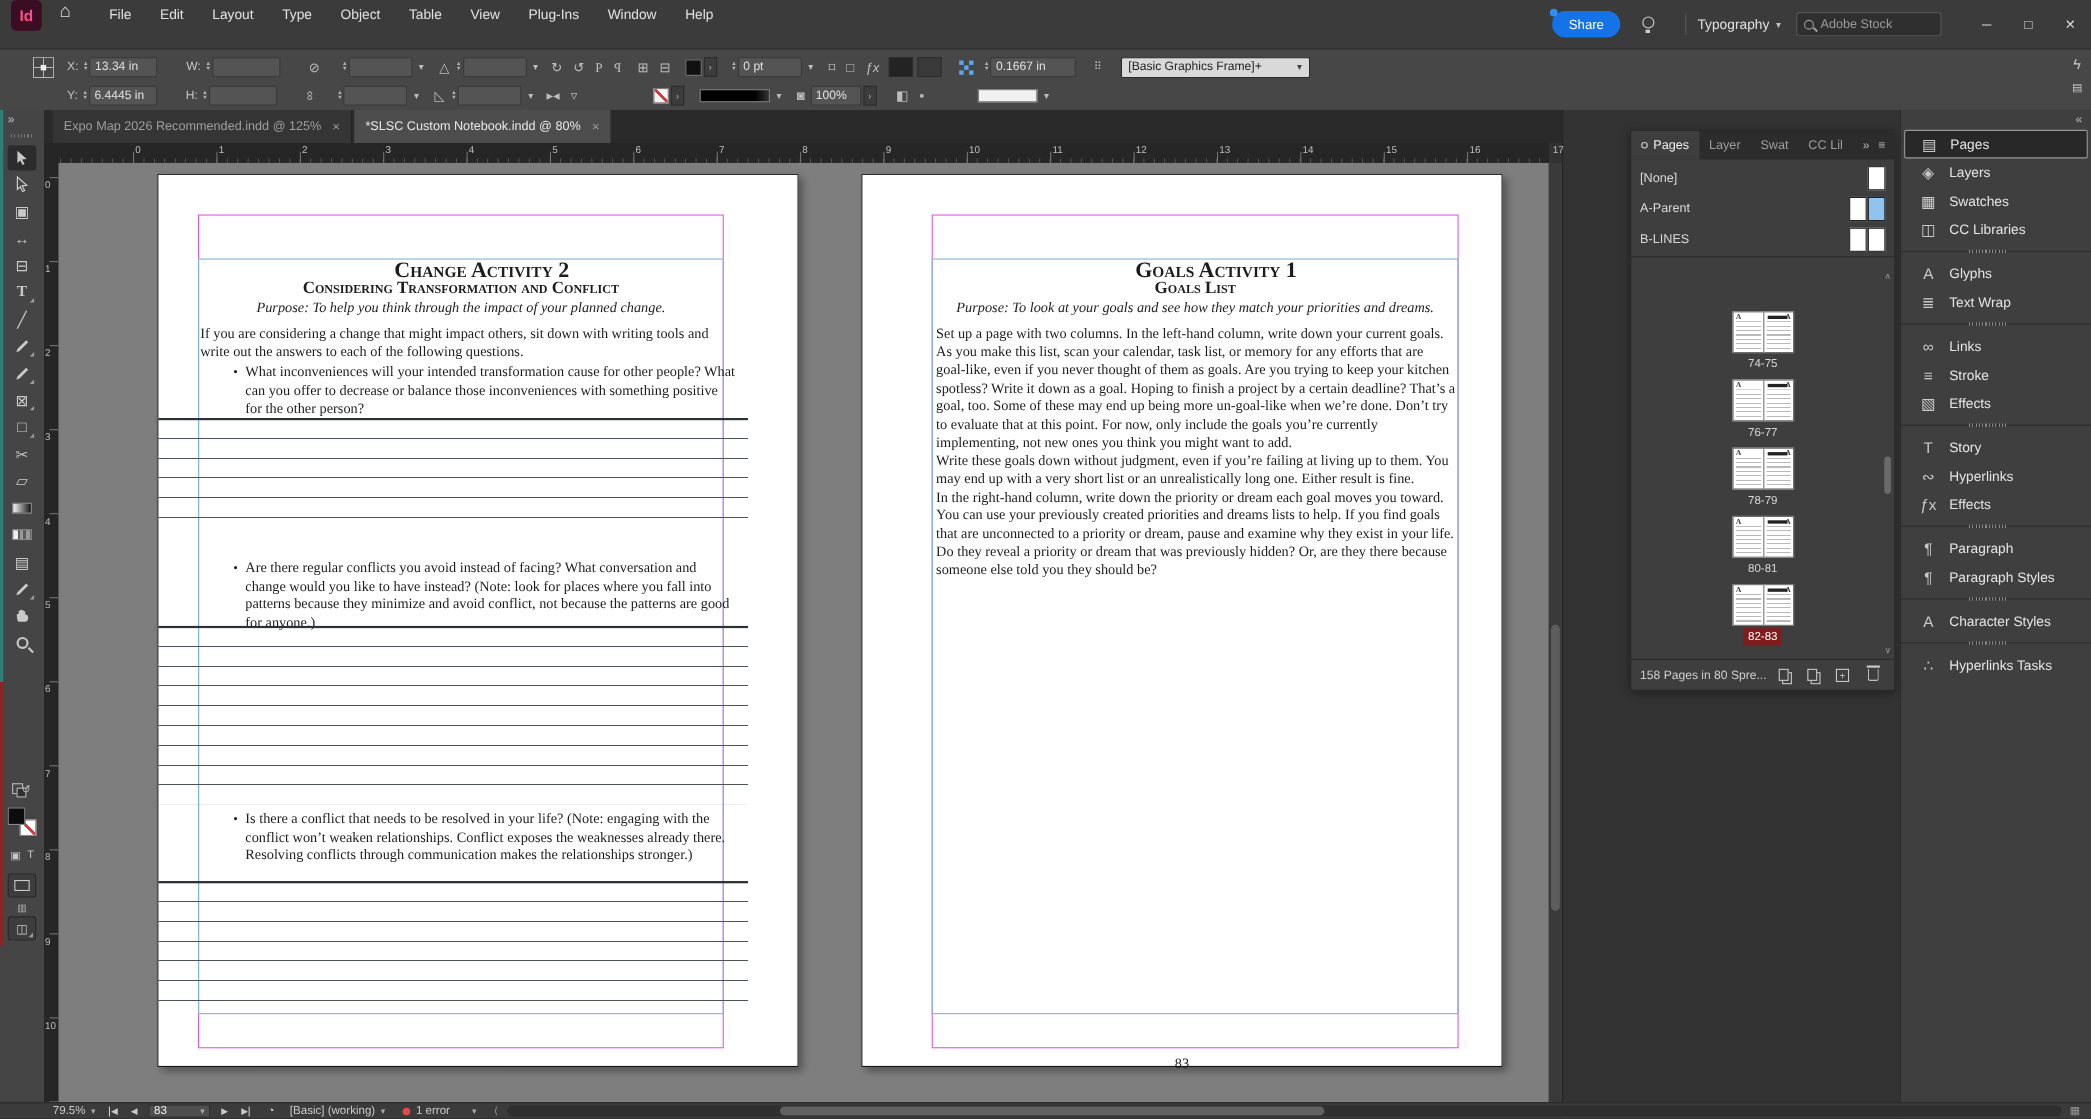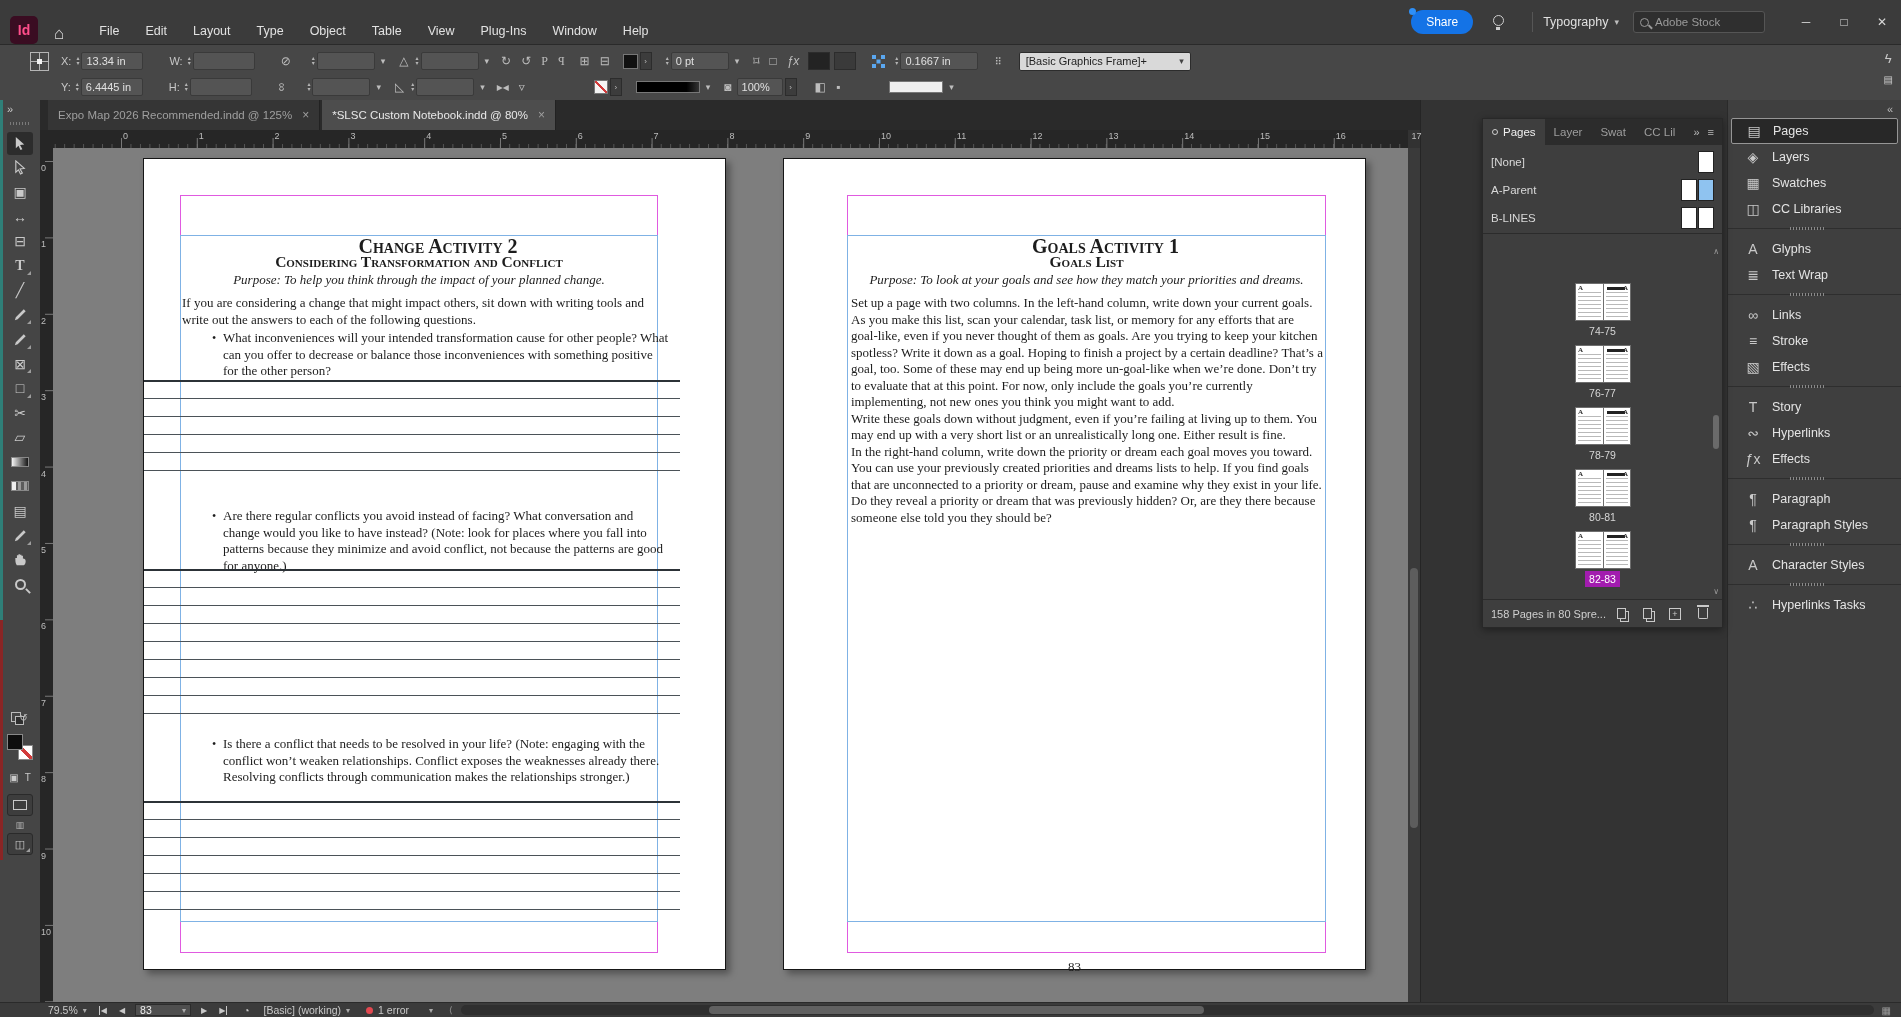--- a/index.html
+++ b/index.html
@@ -1,21 +1,21 @@
 <!DOCTYPE html>
 <html><head>
 <meta charset="utf-8">
 <style>
   html,body{margin:0;padding:0;background:#1e1e1e;}
   .stage{position:relative;width:1901px;height:1017px;overflow:hidden;background:#323232;
          font-family:"Liberation Sans",sans-serif;color:#d6d6d6;-webkit-font-smoothing:antialiased;}
   .stage *{box-sizing:border-box;}
 
   
-  .titlebar{position:absolute;left:0;top:0;width:1901px;height:44px;background:#3b3b3b;display:flex;align-items:flex-end;}
+  .titlebar{position:absolute;left:0;top:0;width:1901px;height:44px;background:#3b3b3b;display:flex;align-items:flex-start;}
   .id-logo{width:28px;height:28px;margin-left:10px;border-radius:5px;background:#3a0d22;color:#ff4e8b;
            font-weight:bold;font-size:14px;display:flex;align-items:center;justify-content:center;}
   .home-ico{margin-left:16px;font-size:17px;color:#dcdcdc;}
   .menubar{display:flex;margin-left:22px;}
   .menu-item{padding:6px 13px;font-size:12.5px;color:#e2e2e2;cursor:default;}
   .tb-right{position:absolute;right:0;top:0;height:44px;display:flex;align-items:center;}
   .share-btn{position:relative;width:62px;height:24px;border-radius:12px;background:#1473e6;color:#fff;
              font-size:12px;display:flex;align-items:center;justify-content:center;}
   .share-dot{position:absolute;left:-2px;top:-2px;width:7px;height:7px;border-radius:50%;background:#2e8ff7;}
   .bulbglyph{position:relative;width:11px;height:11px;border:1.5px solid #cfcfcf;border-radius:50%;margin:0 18px 4px 20px;}
@@ -164,21 +164,21 @@
   .pp-sep{position:absolute;left:0;width:100%;height:1px;background:#2b2b2b;}
   .spreads{position:absolute;left:0;top:122px;width:100%;height:358px;overflow:hidden;}
   .spread{position:absolute;left:92px;width:56px;height:38px;display:flex;}
   .sp-page{position:relative;flex:1;background:#fff;border:1px solid #6e6e6e;padding:8px 2px 2px 2px;}
   .sp-page+.sp-page{border-left:none;}
   .sp-lines{height:100%;background:repeating-linear-gradient(#b9b9b9 0 1px,transparent 1px 4px);}
   .sp-page.dark::before{content:'';position:absolute;left:3px;top:3px;width:18px;height:3px;background:#222;}
   .sp-a{position:absolute;top:0;font:bold 7px "Liberation Serif",serif;color:#333;}
   .sp-a.l{left:2px;} .sp-a.r{right:2px;}
   .spread-label{position:absolute;left:0;width:100%;text-align:center;font-size:10.5px;color:#d6d6d6;}
-  .spread-label.selected span{background:#a21caf;color:#fff;padding:2px 4px;}
+  .spread-label.selected span{background:#7f1d1d;color:#fff;padding:2px 4px;}
   .pp-scroll{position:absolute;right:3px;top:296px;width:6px;height:34px;background:#6a6a6a;border-radius:3px;}
   .pp-chev{position:absolute;right:3px;font-size:8px;color:#9a9a9a;}
   .pp-bottom{position:absolute;left:0;bottom:0;width:100%;height:28px;border-top:1px solid #2b2b2b;
              display:flex;align-items:center;padding:0 8px;color:#cfcfcf;font-size:11px;}
   .pp-icons{margin-left:auto;display:flex;align-items:center;gap:17px;padding-right:6px;}
   .double-rect{width:9px;height:11px;border:1px solid #c9c9c9;box-shadow:3px 3px 0 -1px #3e3e3e,3px 3px 0 0 #c9c9c9;}
   .plusbox{width:12px;height:12px;border:1px solid #c9c9c9;color:#c9c9c9;font:9px/10px "Liberation Sans",sans-serif;text-align:center;}
   .trashglyph{position:relative;width:10px;height:11px;border:1px solid #c9c9c9;border-top:none;border-radius:0 0 2px 2px;}
   .trashglyph::before{content:'';position:absolute;left:-2px;top:-3px;width:12px;height:1.5px;background:#c9c9c9;}
 

